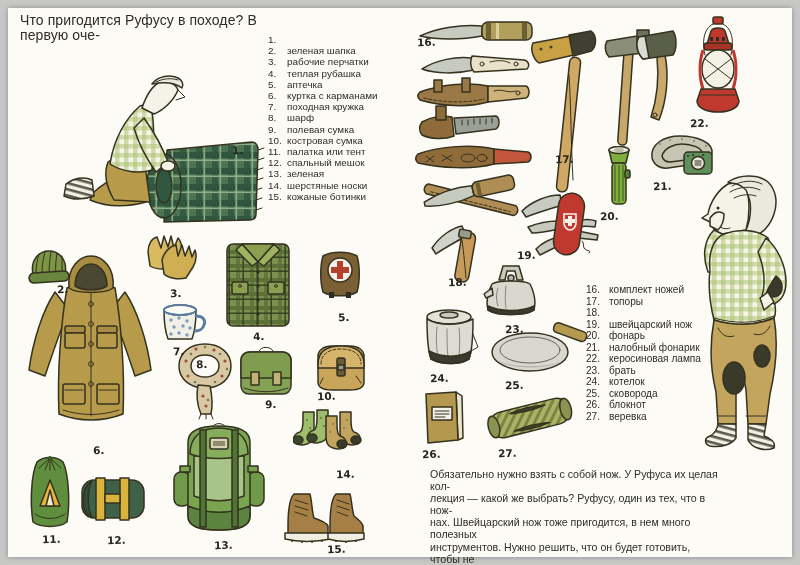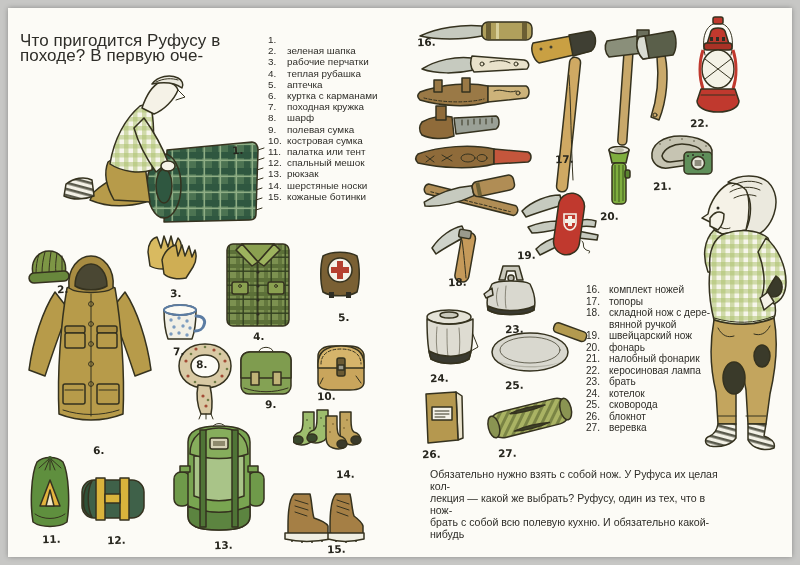--- a/index.html
+++ b/index.html
@@ -1,19 +1,19 @@
 <!DOCTYPE html>
 <html><head>
 <meta charset="utf-8">
 <style>
   html,body{margin:0;padding:0}
   body{width:800px;height:565px;background:#c7c7c5;font-family:"Liberation Sans",sans-serif;position:relative;overflow:hidden}
   .spread{position:absolute;left:8px;top:8px;width:784px;height:549px;background:#fcfbf6;box-shadow:0 0 5px rgba(0,0,0,.3)}
   .txt{color:#2e2d28}
-  .intro{position:absolute;left:12px;top:26px;width:258px;font-size:17px;line-height:14.6px;letter-spacing:.1px}
+  .intro{position:absolute;left:12px;top:5px;width:258px;font-size:14px;line-height:14.6px;letter-spacing:.1px}
   .outro{position:absolute;left:422px;top:460px;width:290px;font-size:10.6px;line-height:12.1px}
   .list{position:absolute;display:flex;flex-direction:column;z-index:5}
   .li{display:flex}
   .num{flex:0 0 19px}
   .lab{white-space:pre-line}
   .list-left{left:260px;top:26px;font-size:9.9px;line-height:11.2px;width:138px}
   .list-right{left:578px;top:276px;font-size:10.1px;line-height:11.5px;width:152px}
   .list-right .num{flex:0 0 23px}
   .cap{position:absolute;font-family:"DejaVu Sans",sans-serif;font-weight:700;font-size:10.5px;color:#26251d;transform:rotate(-2deg);z-index:6}
   .illus{position:absolute}
@@ -105,21 +105,21 @@
     <div class="li">
         <span class="num">11.</span>
         <span class="lab">палатка или тент</span>
       </div>
     <div class="li">
         <span class="num">12.</span>
         <span class="lab">спальный мешок</span>
       </div>
     <div class="li">
         <span class="num">13.</span>
-        <span class="lab">рюкзак</span>
+        <span class="lab">зеленая</span>
       </div>
     <div class="li">
         <span class="num">14.</span>
         <span class="lab">шерстяные носки</span>
       </div>
     <div class="li">
         <span class="num">15.</span>
         <span class="lab">кожаные ботинки</span>
       </div>
   </div>
@@ -128,22 +128,20 @@
     <div class="li">
         <span class="num">16.</span>
         <span class="lab">комплект ножей</span>
       </div>
     <div class="li">
         <span class="num">17.</span>
         <span class="lab">топоры</span>
       </div>
     <div class="li">
         <span class="num">18.</span>
-        <span class="lab">складной нож с дере-
-вянной ручкой</span>
       </div>
     <div class="li">
         <span class="num">19.</span>
         <span class="lab">швейцарский нож</span>
       </div>
     <div class="li">
         <span class="num">20.</span>
         <span class="lab">фонарь</span>
       </div>
     <div class="li">
@@ -172,20 +170,22 @@
       </div>
     <div class="li">
         <span class="num">27.</span>
         <span class="lab">веревка</span>
       </div>
   </div>
 
   <div class="outro txt">
     <div>Обязательно нужно взять с собой нож. У Руфуса их целая кол-</div>
     <div>лекция — какой же выбрать? Руфусу, один из тех, что в нож-</div>
+    <div>нах. Швейцарский нож тоже пригодится, в нем много полезных</div>
+    <div>инструментов. Нужно решить, что он будет готовить, чтобы не</div>
     <div>брать с собой всю полевую кухню. И обязательно какой-нибудь</div>
 
   </div>
 
   <span class="cap" style="left:224px;top:136px">1.</span>
   <span class="cap" style="left:49px;top:275px">2.</span>
   <span class="cap" style="left:162px;top:279px">3.</span>
   <span class="cap" style="left:245px;top:322px">4.</span>
   <span class="cap" style="left:330px;top:303px">5.</span>
   <span class="cap" style="left:85px;top:436px">6.</span>

